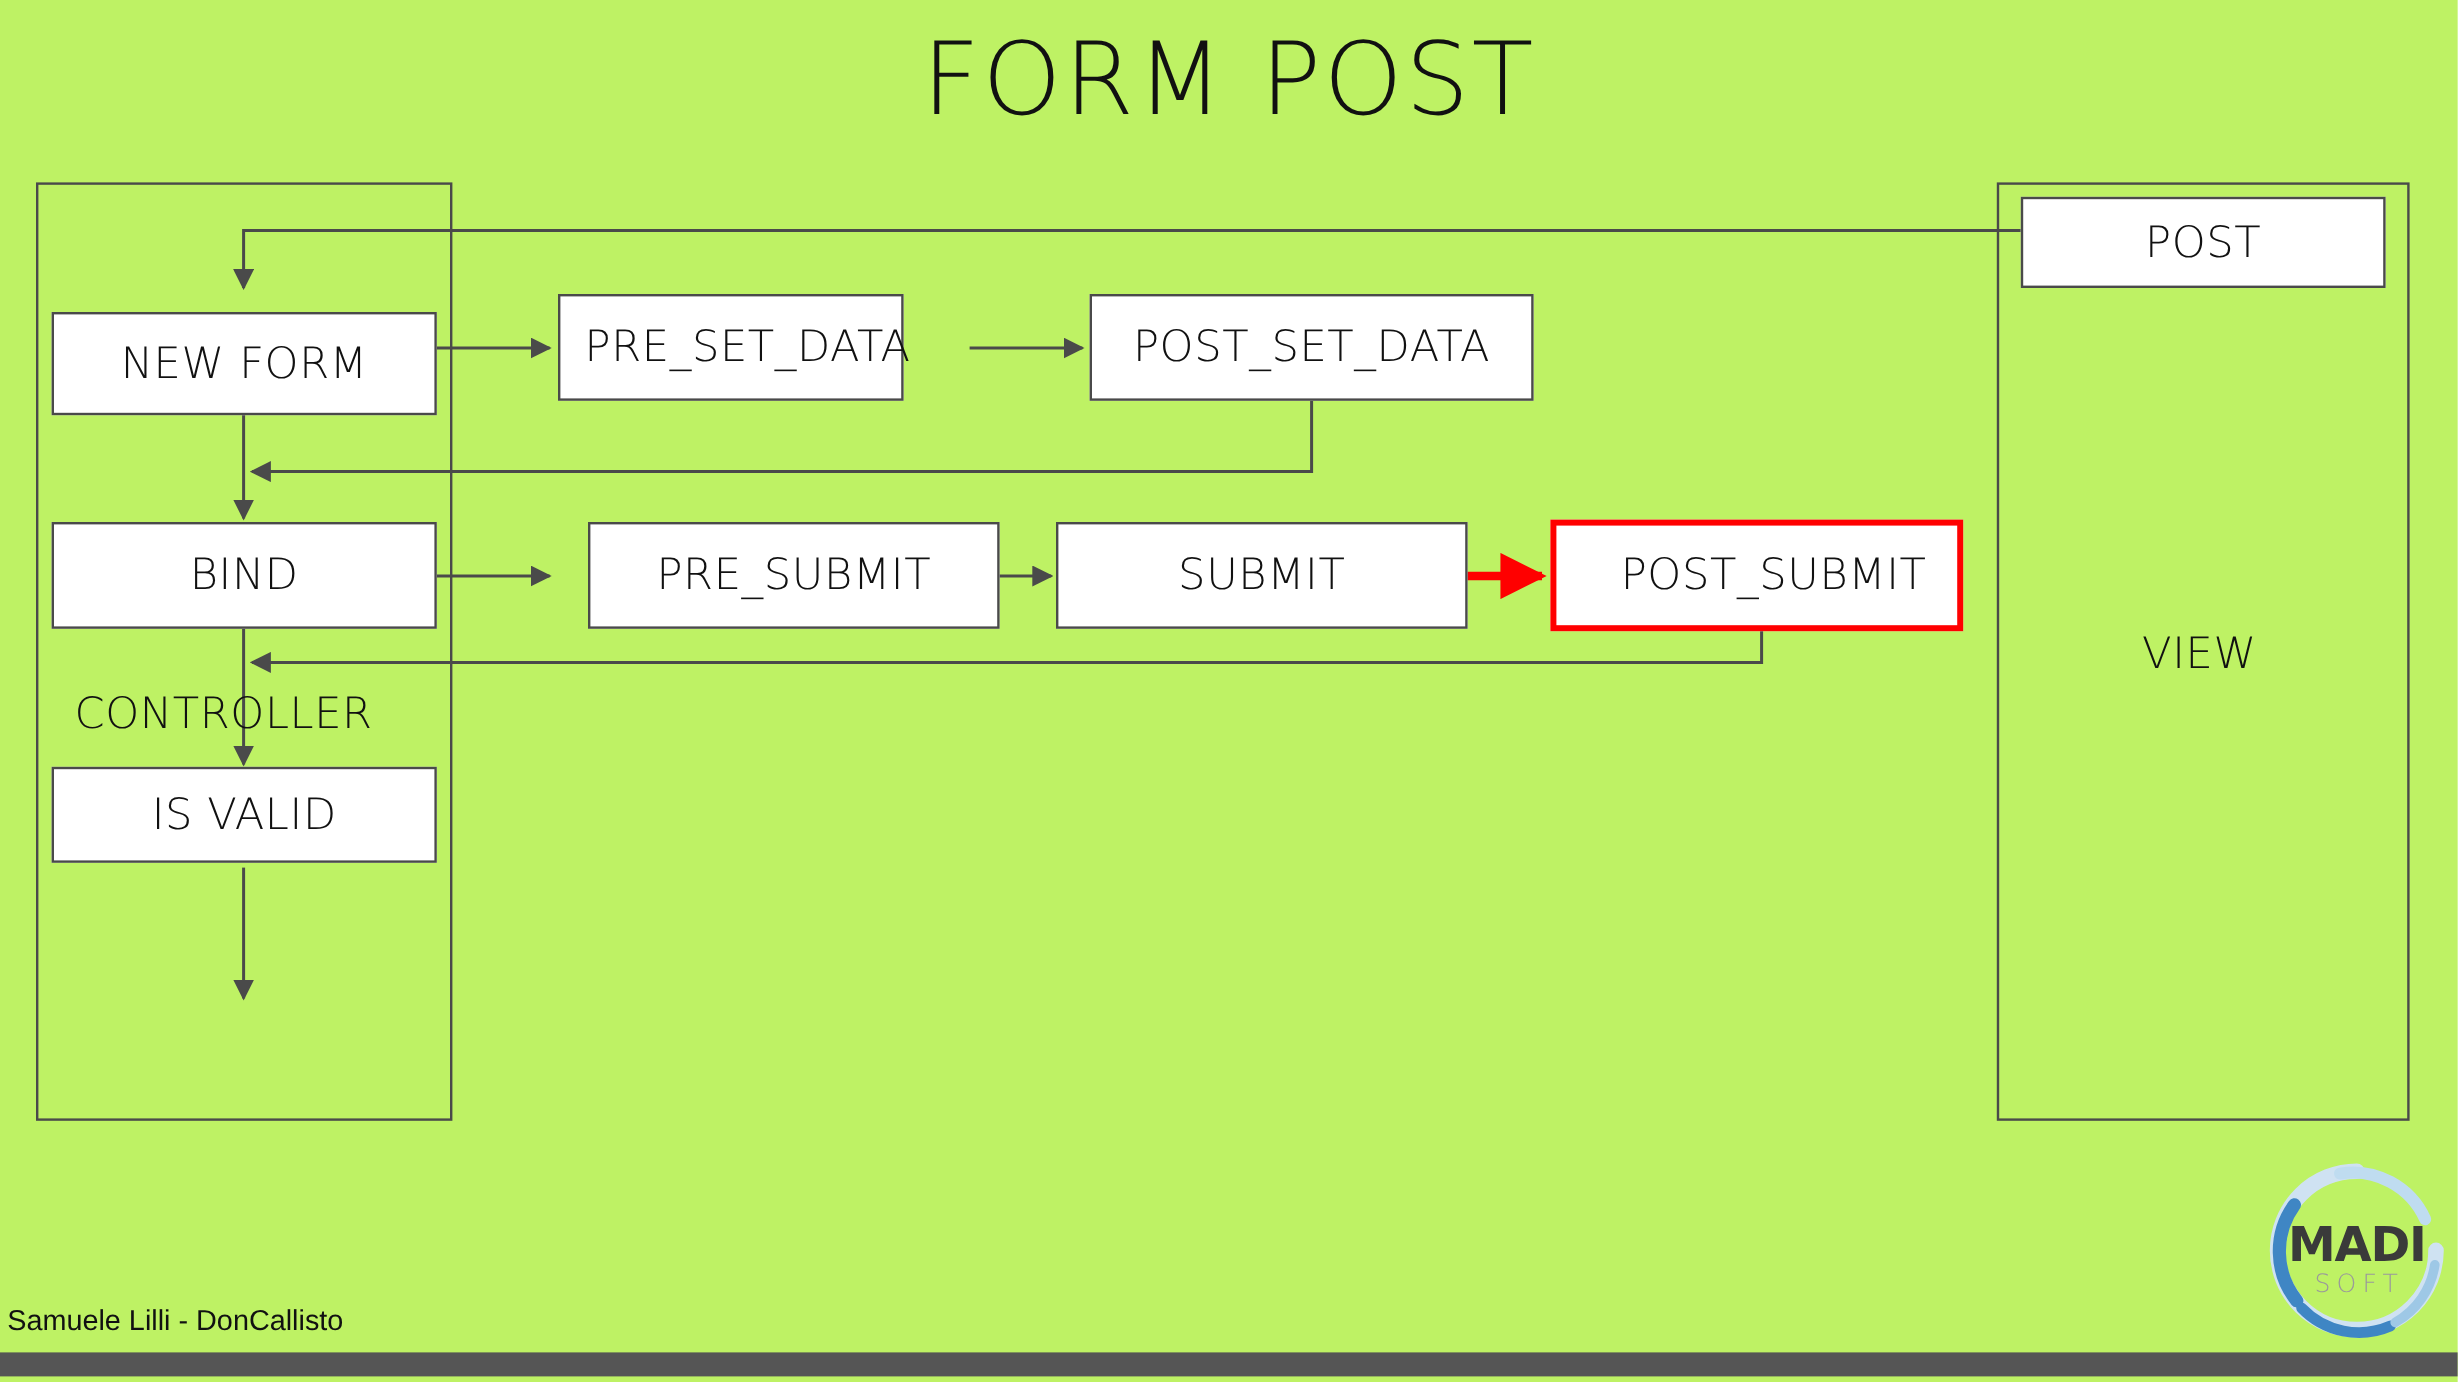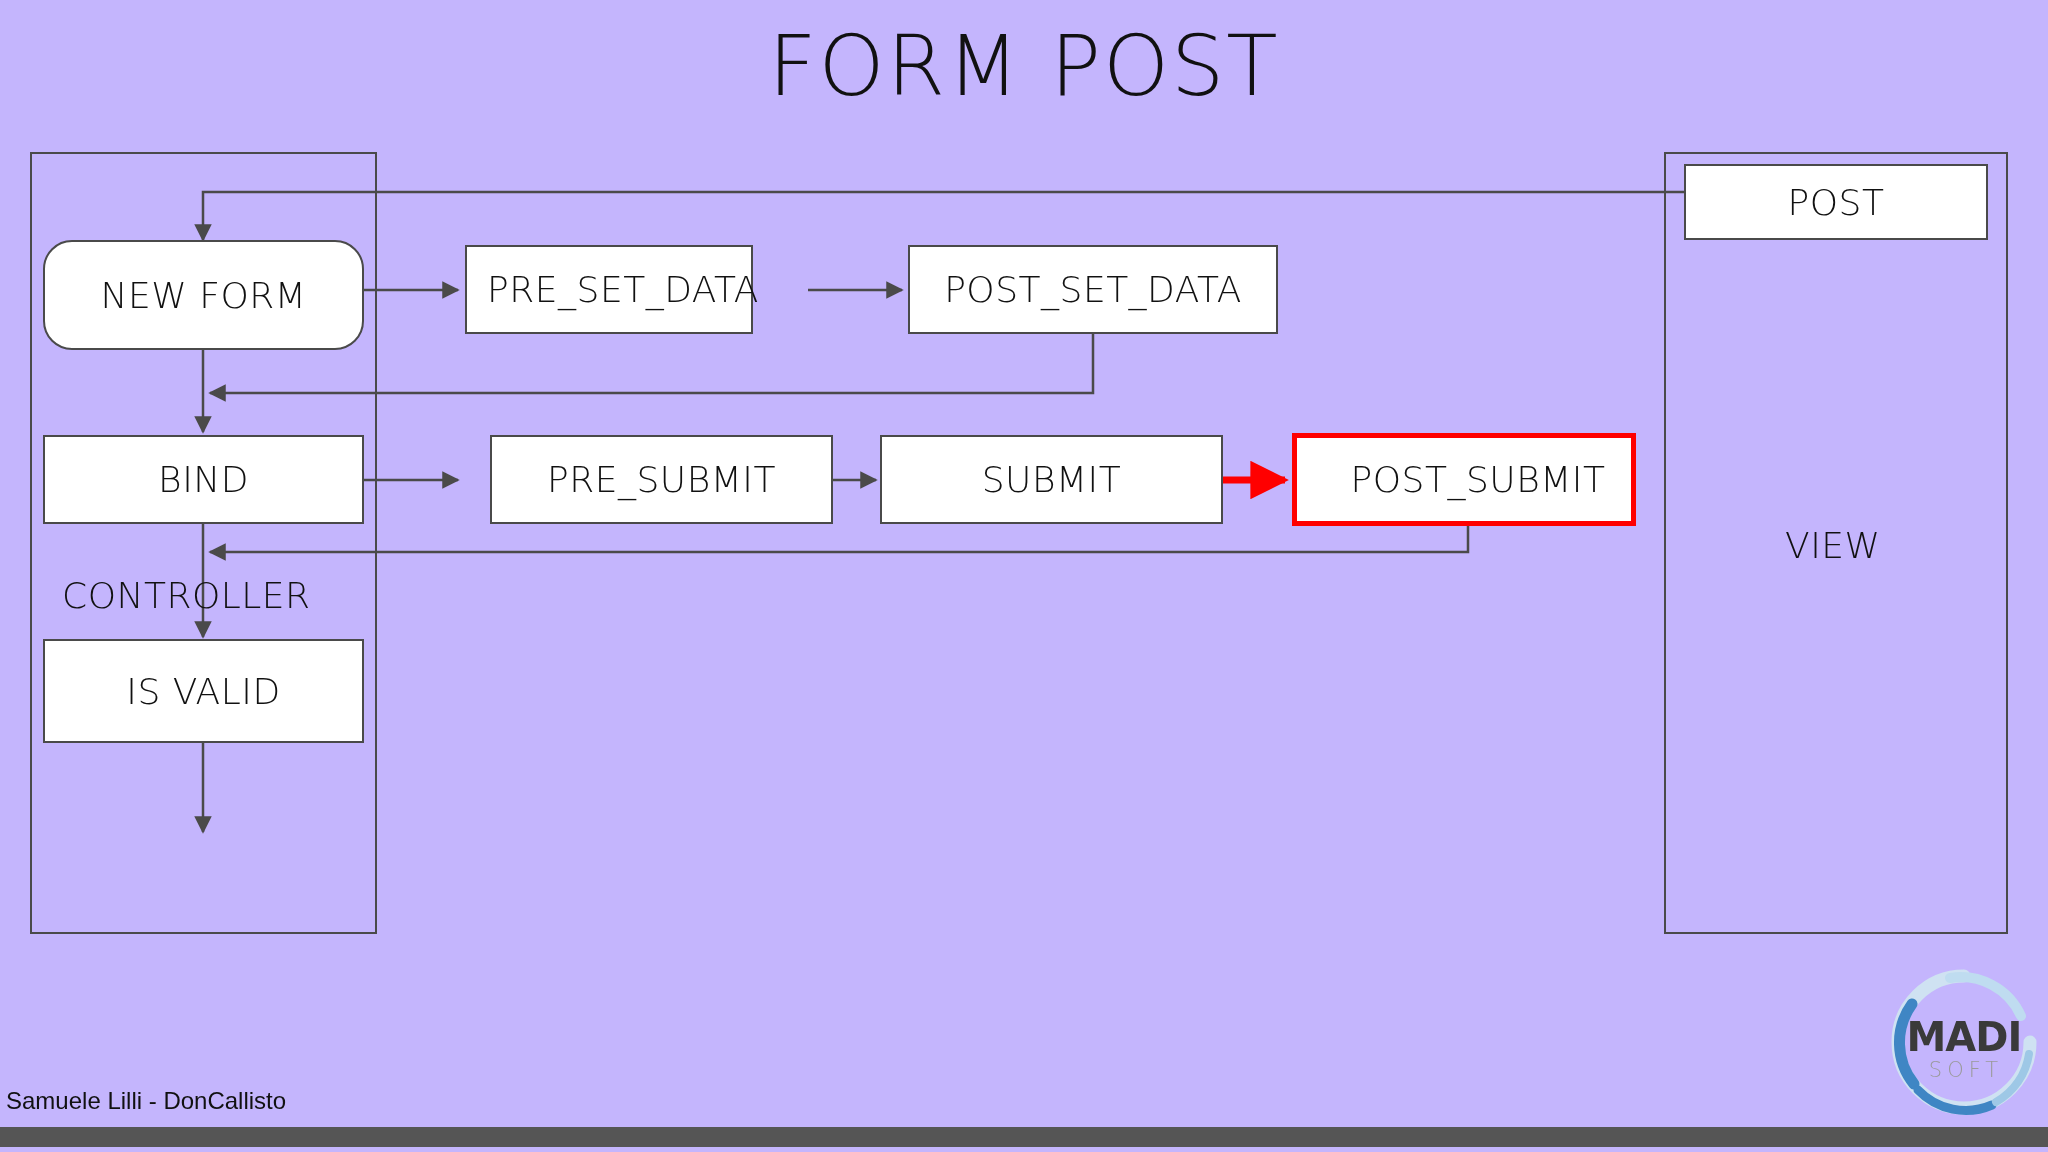--- a/index.html
+++ b/index.html
@@ -13,21 +13,21 @@
     position: relative;
     overflow: hidden;
     font-family: "Liberation Sans", sans-serif;
     -webkit-font-smoothing: antialiased;
   }
 
   
   #slide {
     position: absolute;
     inset: 0;
-    background: #c4b5fd;
+    background: #bef264;
   }
 
   
   #slide-title {
     position: absolute;
     left: 0;
     top: 22px;
     width: 2048px;
     text-align: center;
     font-family: "DejaVu Sans", sans-serif;
@@ -158,29 +158,29 @@
 
     <g stroke="#FF0000" stroke-width="7" fill="none">
       <path d="M 1180 480 L 1285 480" marker-end="url(#arrow-red)"></path>
     </g>
   </svg>
 
   <div class="group-box" style="left:30px; top:152px; width:347px; height:782px;"></div>
 
   <div class="free-label" style="left:62px; top:575px;">CONTROLLER</div>
 
-  <div class="node" style="left:43px; top:240px; width:321px; height:110px;border-radius:29px;">
+  <div class="node" style="left:43px; top:260px; width:321px; height:86px;">
     <span>NEW FORM</span>
   </div>
 
   <div class="node" style="left:43px; top:435px; width:321px; height:89px;">
     <span>BIND</span>
   </div>
 
-  <div class="node" style="left:43px; top:639px; width:321px; height:104px;">
+  <div class="node" style="left:43px; top:639px; width:321px; height:80px;">
     <span>IS VALID</span>
   </div>
 
 
   <div class="node" style="left:465px; top:245px; width:288px; height:89px;padding-left:28px;">
     <span>PRE_SET_DATA</span>
   </div>
 
   <div class="node" style="left:908px; top:245px; width:370px; height:89px;">
     <span>POST_SET_DATA</span>

